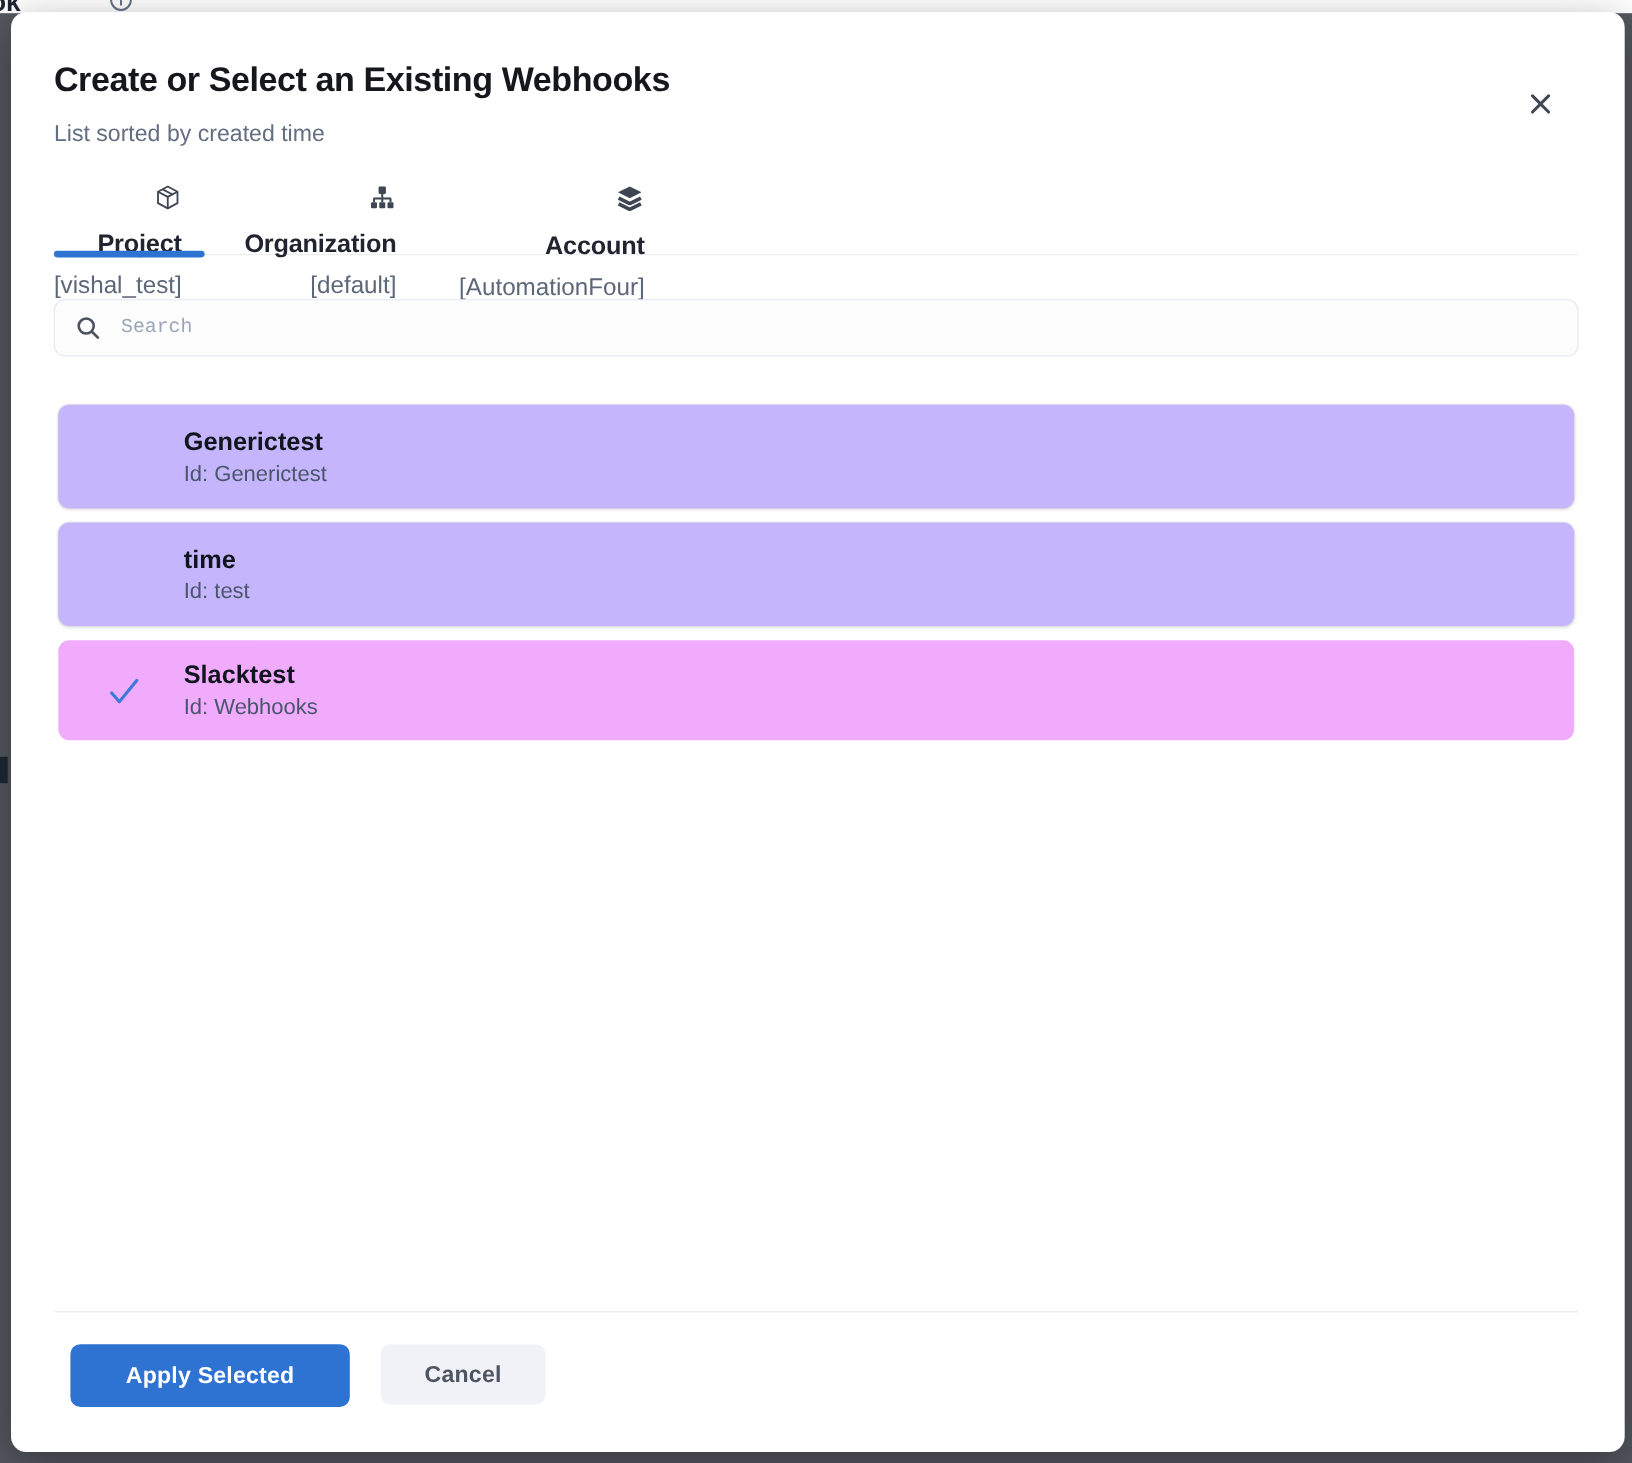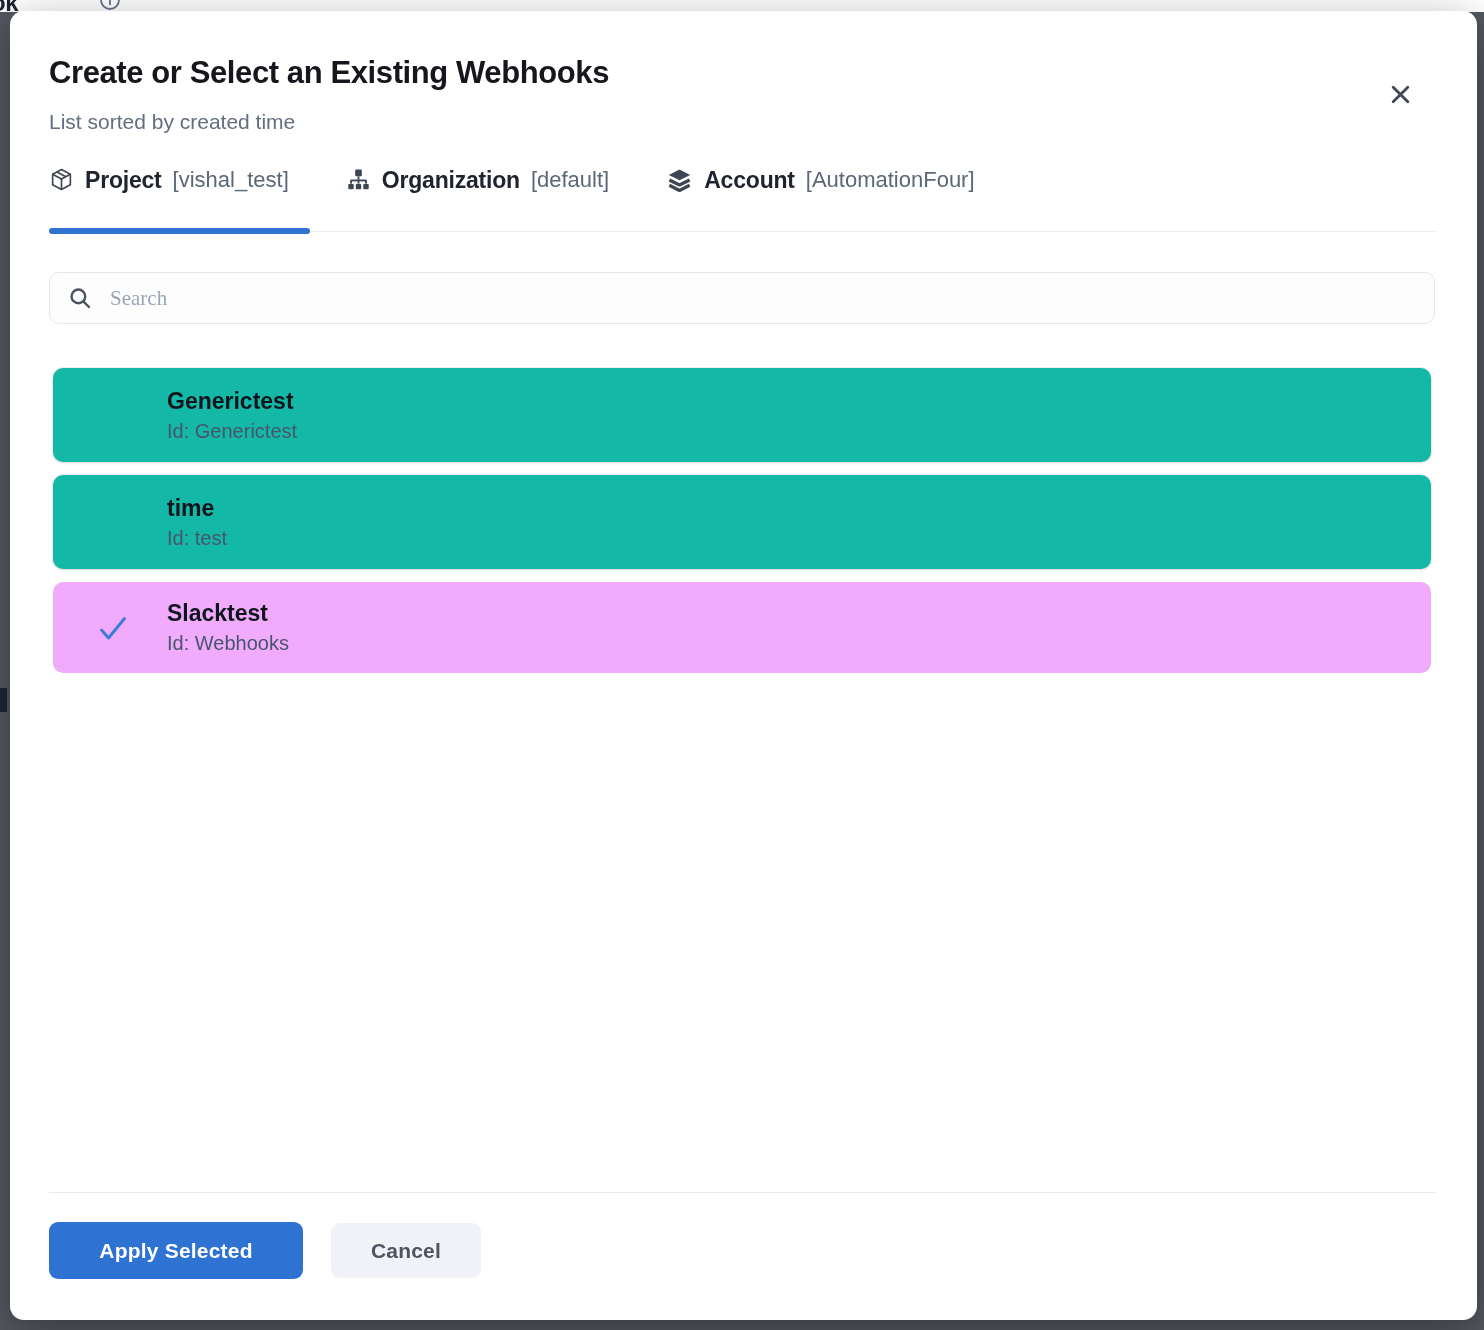--- a/index.html
+++ b/index.html
@@ -24,45 +24,45 @@
     position:absolute;top:11px;left:10px;width:1467px;bottom:10px;
     background:#ffffff;border-radius:14px;z-index:4;
     box-shadow:0 10px 40px rgba(0,0,0,.35);
   }
   .modal-title{position:absolute;left:39px;top:44px;font-size:31px;font-weight:800;color:#15171c;letter-spacing:-0.4px;}
   .modal-subtitle{position:absolute;left:39px;top:99px;font-size:21px;color:#636e81;}
   .close-btn{position:absolute;right:62px;top:70px;width:30px;height:30px;display:flex;align-items:center;justify-content:center;cursor:pointer;background:none;border:none;padding:0;}
 
   
   .tabs{position:absolute;left:39px;right:42px;top:156px;height:64px;display:flex;align-items:center;gap:57px;border-bottom:1px solid #e9ebf0;}
-  .tab{position:relative;display:flex;align-items:flex-start;gap:11px;height:100%;cursor:pointer;}
+  .tab{position:relative;display:flex;align-items:flex-end;gap:11px;height:100%;cursor:pointer;flex-direction:column;}
   .tab-label{font-size:23px;font-weight:600;color:#20242f;letter-spacing:-0.2px;}
   .tab-bracket{font-size:22px;font-weight:400;color:#5c6778;}
   .tab-underline{position:absolute;left:0;right:-21px;bottom:-3px;height:6px;border-radius:4px;background:#2e72d2;}
 
   
   .search-box{position:absolute;left:39px;right:42px;top:261px;height:52px;border:1px solid #e3e8ef;border-radius:10px;background:#fdfdfe;display:flex;align-items:center;padding:0 17px;gap:15px;box-sizing:border-box;}
-  .search-box input{flex:1;border:none;outline:none;background:transparent;font-size:21px;color:#33405a;font-family:Liberation Serif, serif;}
+  .search-box input{flex:1;border:none;outline:none;background:transparent;font-size:18px;color:#33405a;font-family:Liberation Mono, monospace;}
   .search-box input::placeholder{color:#9aa6b6;}
 
   
   .list{position:absolute;left:43px;right:46px;top:357px;}
   .list-item{
-    position:relative;height:94px;border-radius:10px;background:#14b8a6;margin-bottom:13px;
+    position:relative;height:94px;border-radius:10px;background:#c4b5fd;margin-bottom:13px;
     box-shadow:0 1px 3px rgba(16,24,40,.12),0 0 0 1px rgba(16,24,40,.05);
     display:flex;flex-direction:column;justify-content:center;padding-left:114px;box-sizing:border-box;cursor:pointer;
   }
   .list-item.selected{background:#f0abfc;box-shadow:none;height:91px;margin-top:3px;}
   .item-title{font-size:23px;font-weight:700;color:#10141c;line-height:29px;}
   .item-sub{font-size:20px;color:#49556a;line-height:26px;margin-top:2px;}
   .check-wrap{position:absolute;left:42px;top:50%;transform:translateY(-50%);width:36px;height:36px;}
 
   
   .footer-divider{position:absolute;left:39px;right:42px;bottom:127px;height:1px;background:#e7e9ee;}
-  .footer{position:absolute;left:39px;bottom:41px;display:flex;align-items:center;gap:28px;}
+  .footer{position:absolute;left:54px;bottom:41px;display:flex;gap:28px;}
   .btn{border:none;border-radius:9px;font-family:inherit;font-weight:700;font-size:21px;cursor:pointer;letter-spacing:0.2px;}
   .btn-apply{width:254px;height:57px;background:#2e72d2;color:#ffffff;}
   .btn-cancel{width:150px;height:55px;background:#f1f2f7;color:#4e5461;}
 </style>
 </head>
 <body>
 
 <div class="top-band">
   <span class="bg-header-text">ok</span>
   <span class="bg-info-icon">

